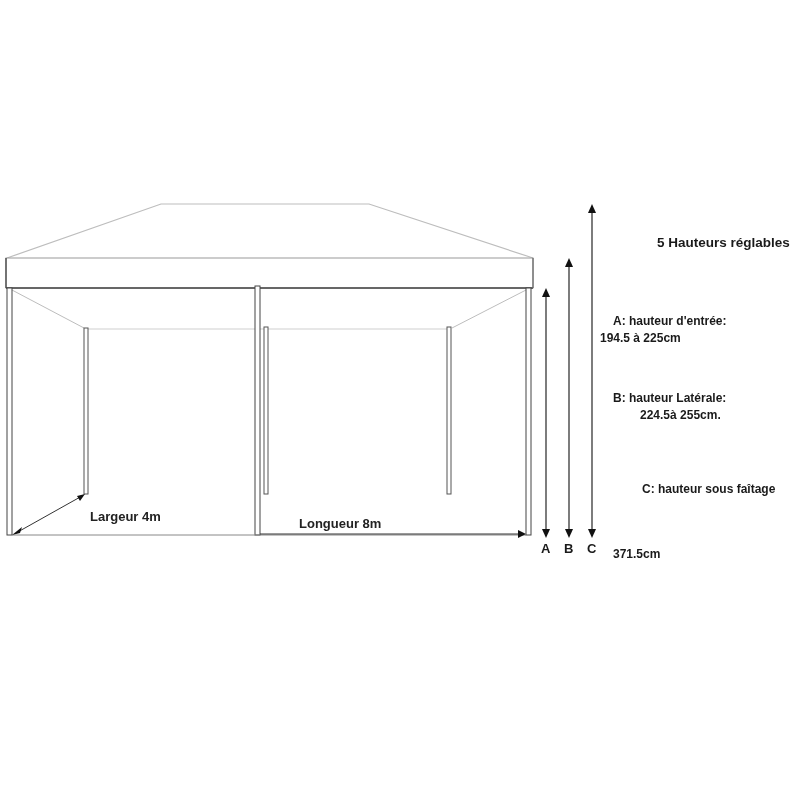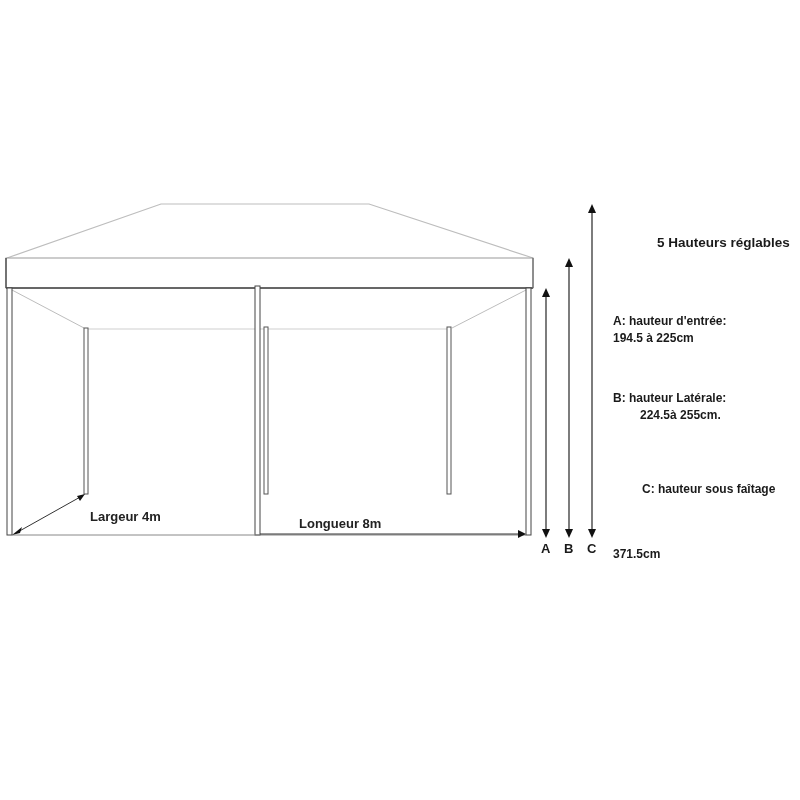--- a/index.html
+++ b/index.html
@@ -75,19 +75,19 @@
 <div class="dim-lbl" style="left:62px; top:509px;">Largeur 4m</div>
 <div class="dim-lbl" style="left:271px; top:516px;text-align:center;">Longueur  8m</div>
 
 <div class="axis-letter" style="left:541px; top:541px;">A</div>
 <div class="axis-letter" style="left:564px; top:541px;">B</div>
 <div class="axis-letter" style="left:587px; top:541px;">C</div>
 
 <div class="lbl title" style="left:613px; top:235px;margin-left:44px;">5 Hauteurs réglables</div>
 
 <div class="lbl" style="left:613px; top:313px;">A: hauteur d'entrée:</div>
-<div class="lbl" style="left:613px; top:330px;">194.5 à 225cm</div>
+<div class="lbl" style="left:600px; top:330px;">194.5 à 225cm</div>
 
 <div class="lbl" style="left:613px; top:390px;">B: hauteur Latérale:</div>
 <div class="lbl" style="left:640px; top:407px;">224.5à 255cm.</div>
 
 <div class="lbl" style="left:642px; top:481px;">C: hauteur sous faîtage</div>
 <div class="lbl" style="left:613px; top:498px;margin-top:48px;">371.5cm</div>
 
 </body></html>

